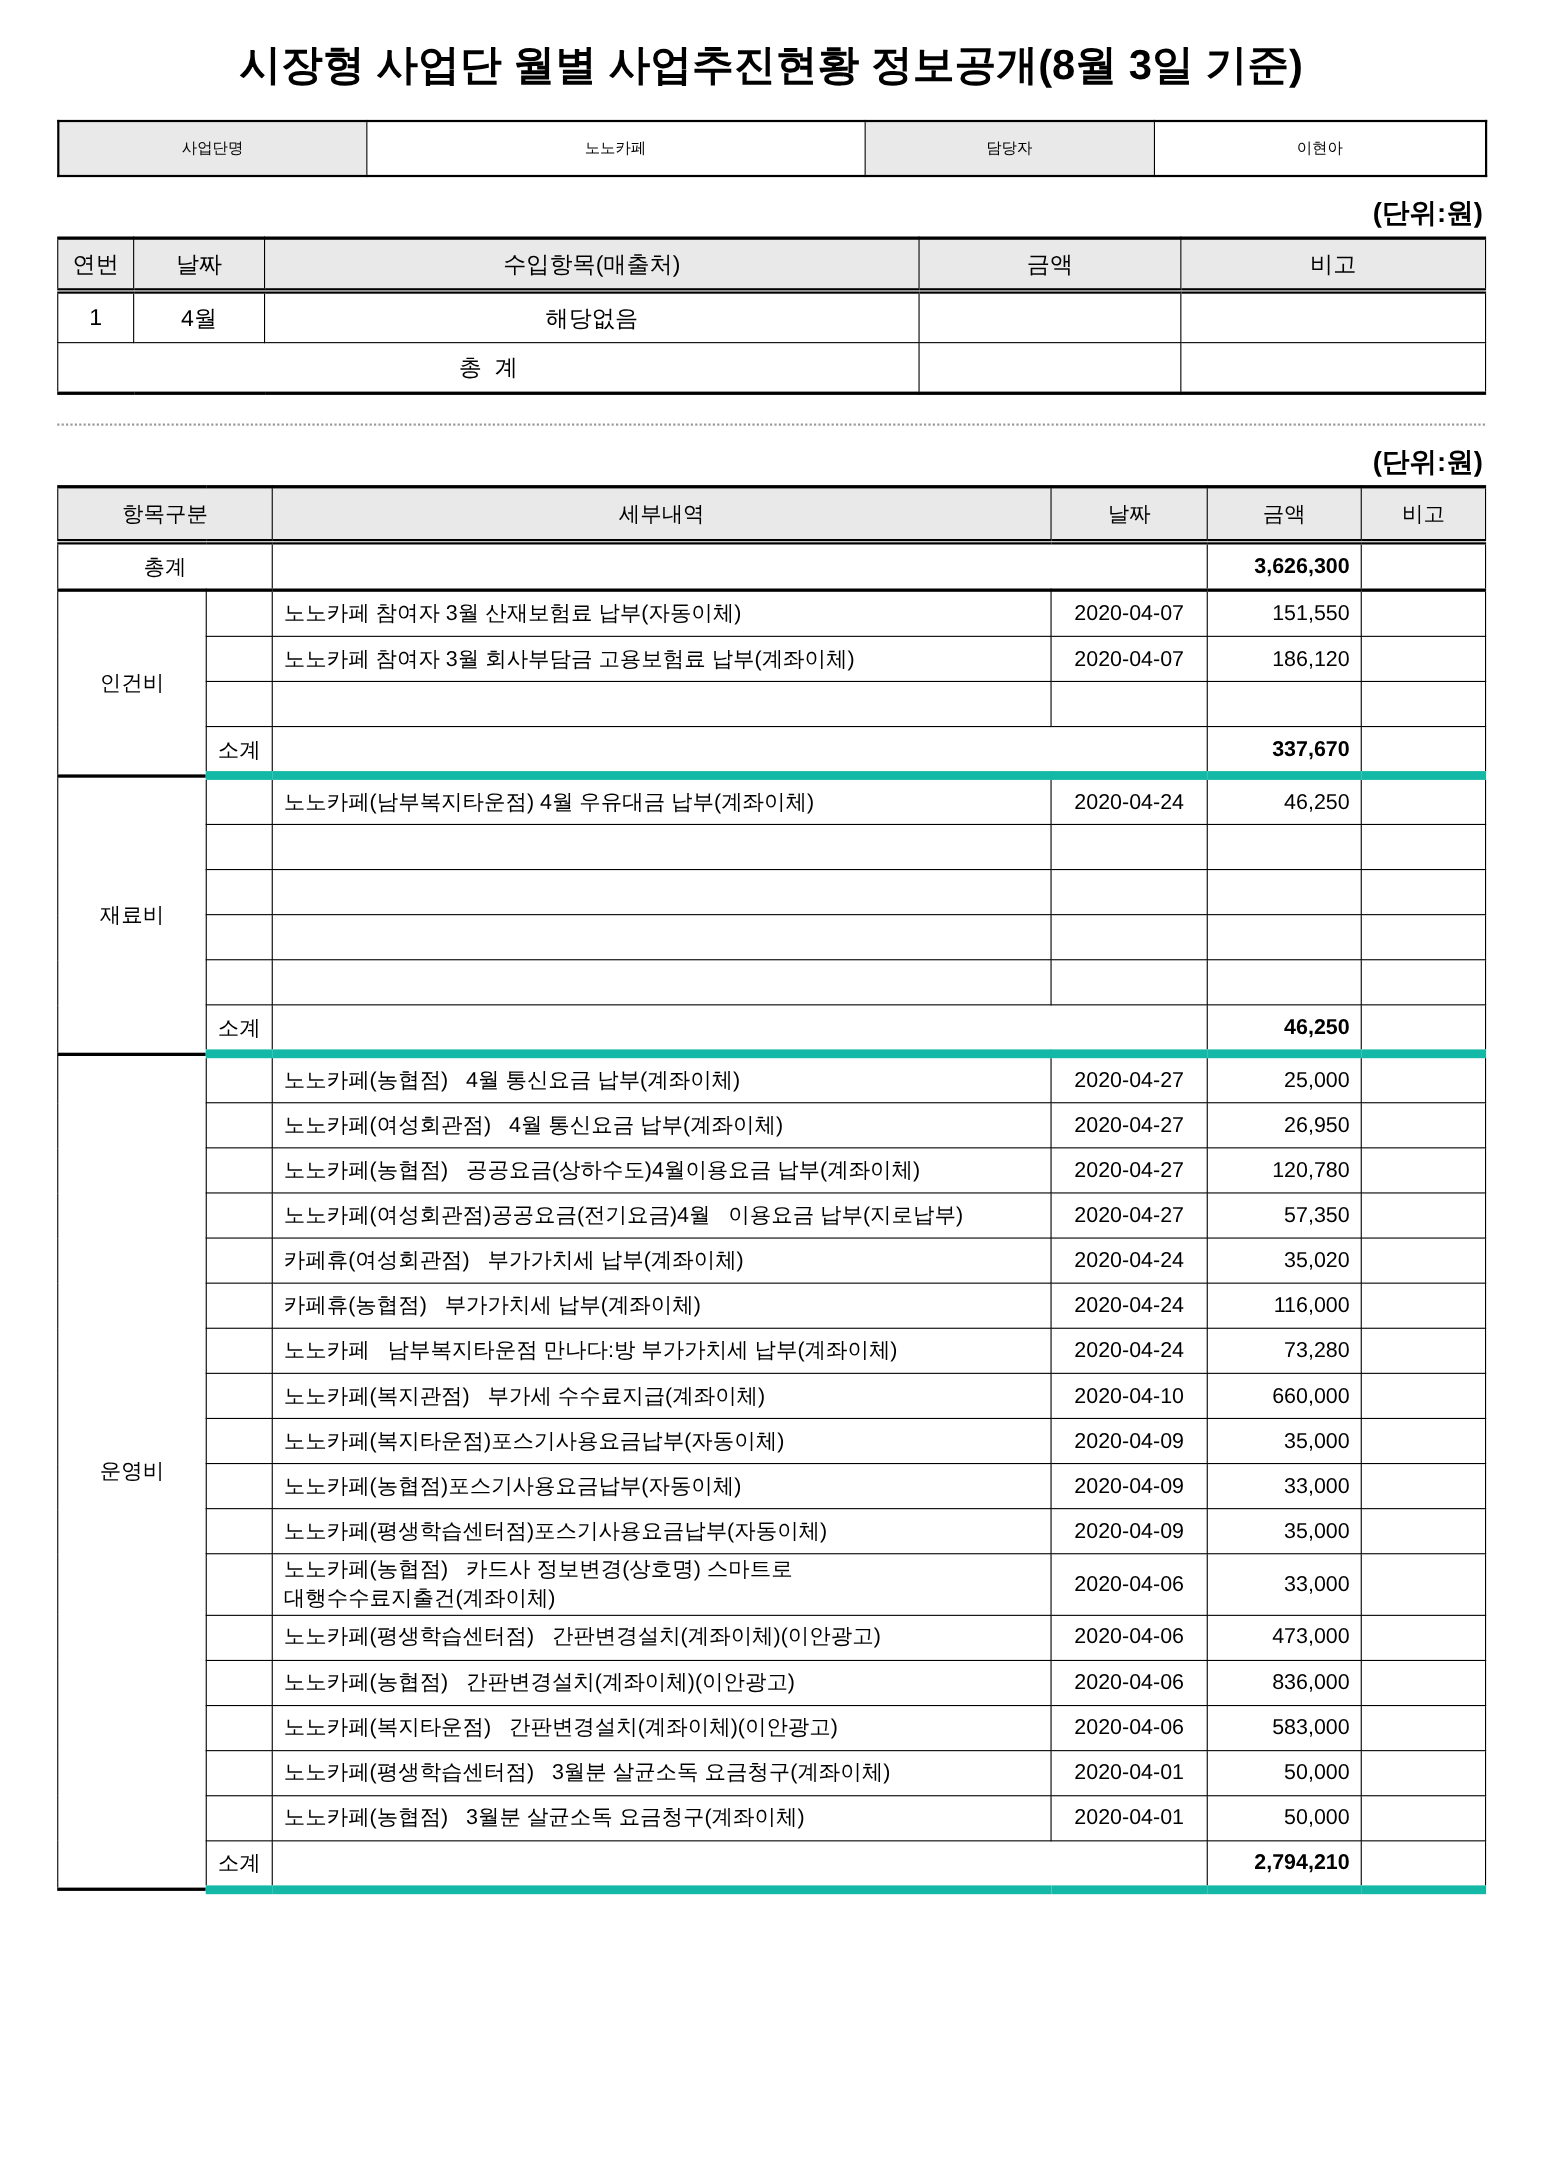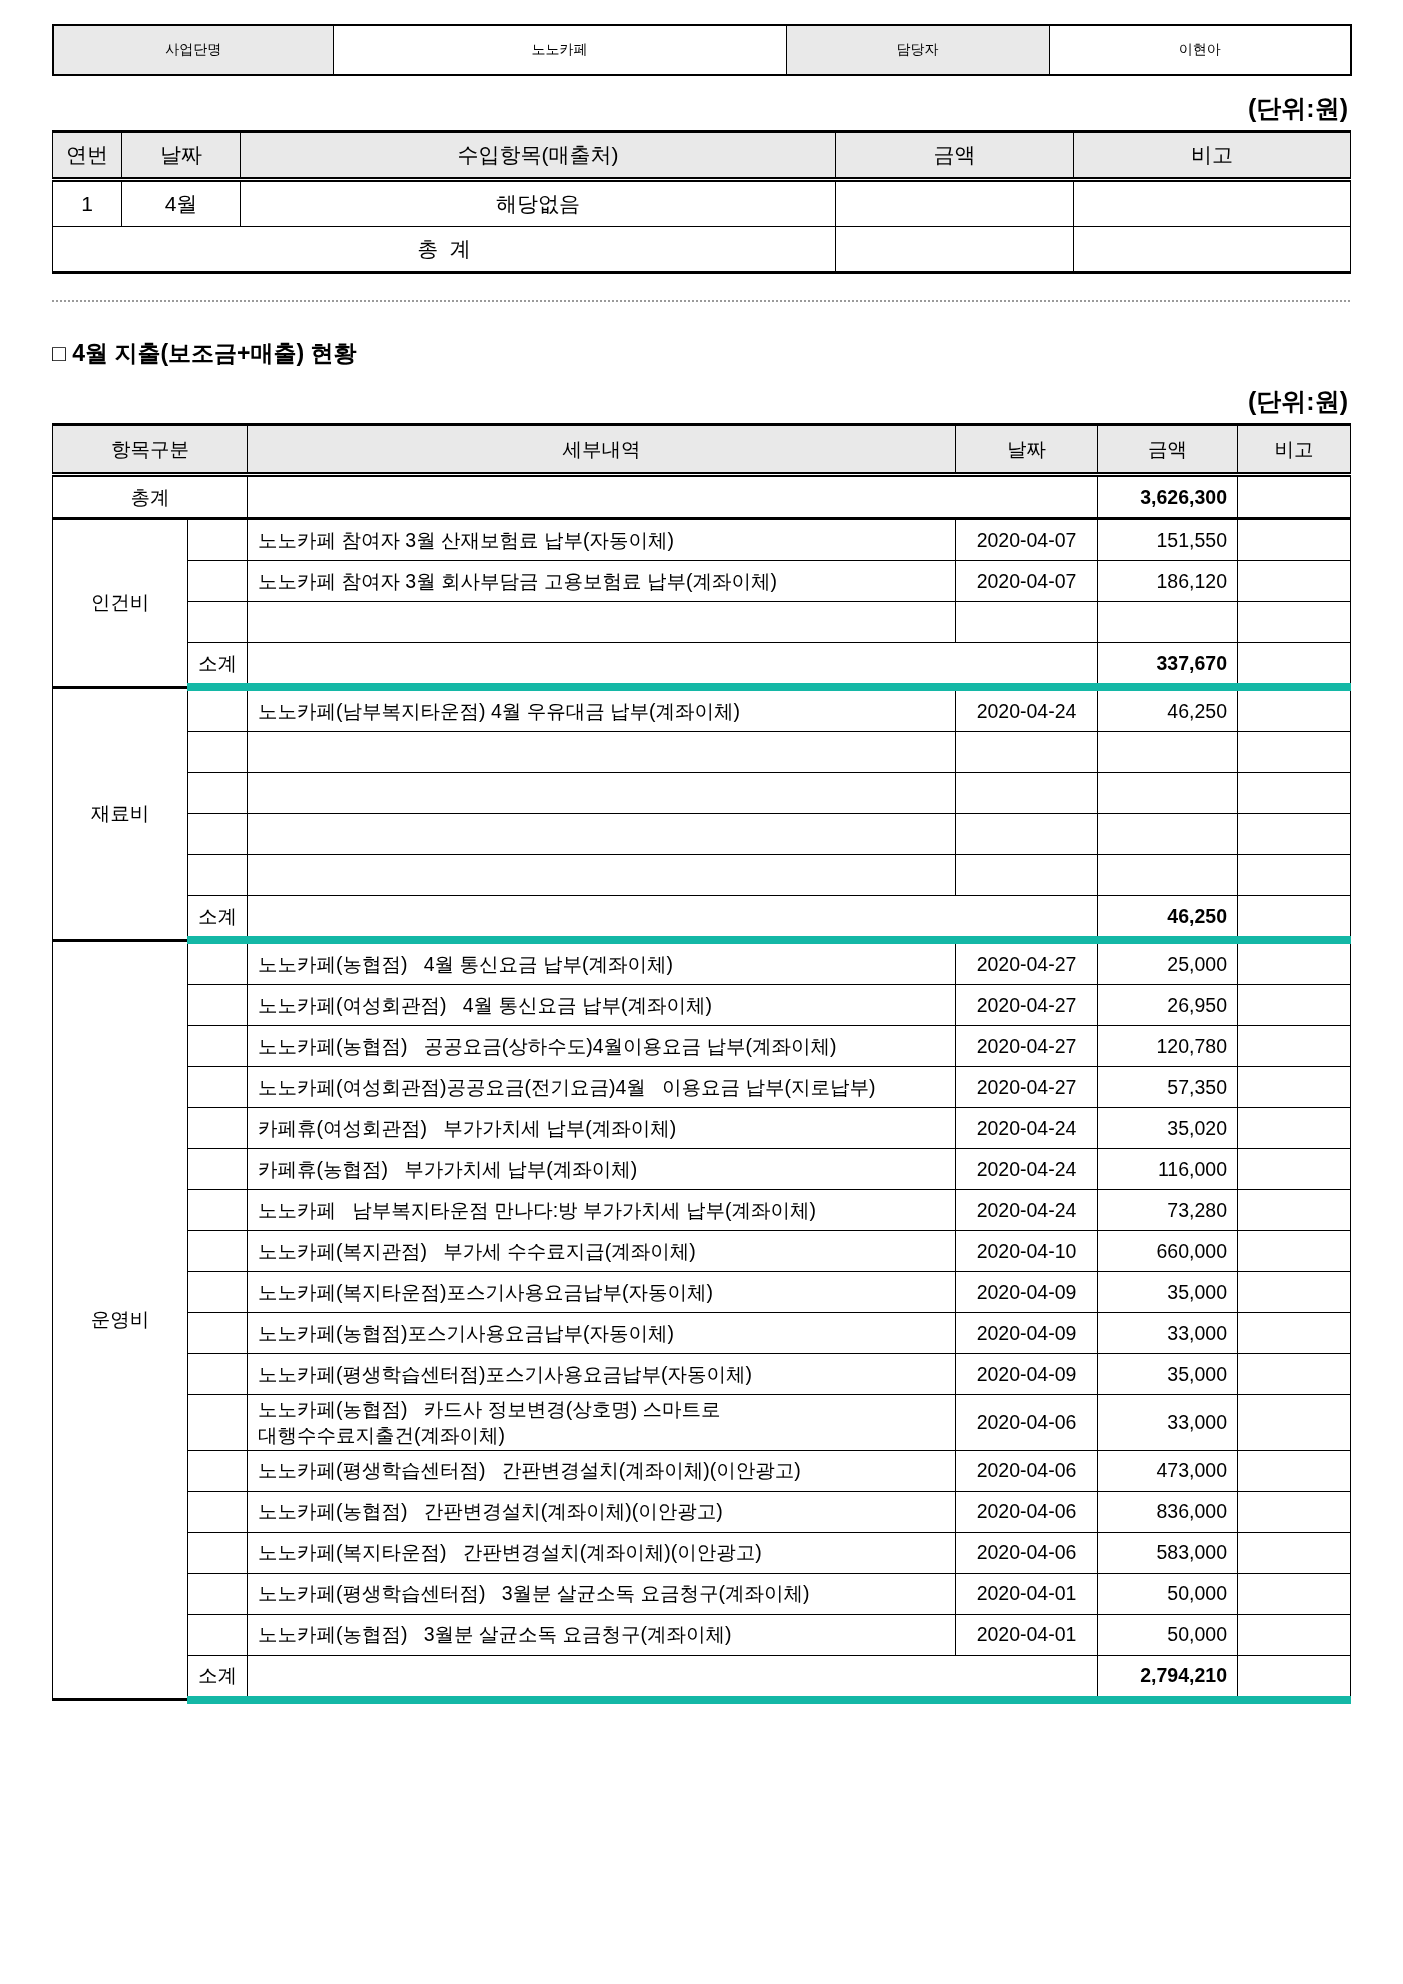--- a/index.html
+++ b/index.html
@@ -52,20 +52,21 @@
   .expense-table .detail{text-align:left;padding-left:10px;white-space:pre-wrap;line-height:1.35;}
   .expense-table .cat{border-bottom:3px solid #000;}
   .expense-table .subtotal-row td{border-bottom:8px solid #14b8a6;}
   .grand-row td{border-bottom:3px solid #000;}
 </style>
 </head>
 <body>
 
 <div class="page">
 
+  <div class="doc-title">시장형 사업단 월별 사업추진현황 정보공개(8월 3일 기준)</div>
 
   <table class="info-table">
     <colgroup>
       <col style="width:280px">
         <col style="width:453px">
         <col style="width:263px">
         <col style="width:302px">
     </colgroup>
     <tbody>
       <tr>
@@ -109,21 +110,20 @@
       <tr>
         <td class="total-label" colspan="3">총  계</td>
         <td class="amount"></td>
         <td></td>
       </tr>
     </tbody>
   </table>
 
   <hr class="dotted-sep">
 
-  <div class="section-heading">□ 4월 지출(보조금+매출) 현황</div>
   <div class="unit-label">(단위:원)</div>
 
   <table class="tbl expense-table">
     <colgroup>
       <col style="width:135px">
         <col style="width:60px">
         <col style="width:708px">
         <col style="width:142px">
         <col style="width:140px">
         <col style="width:113px">

